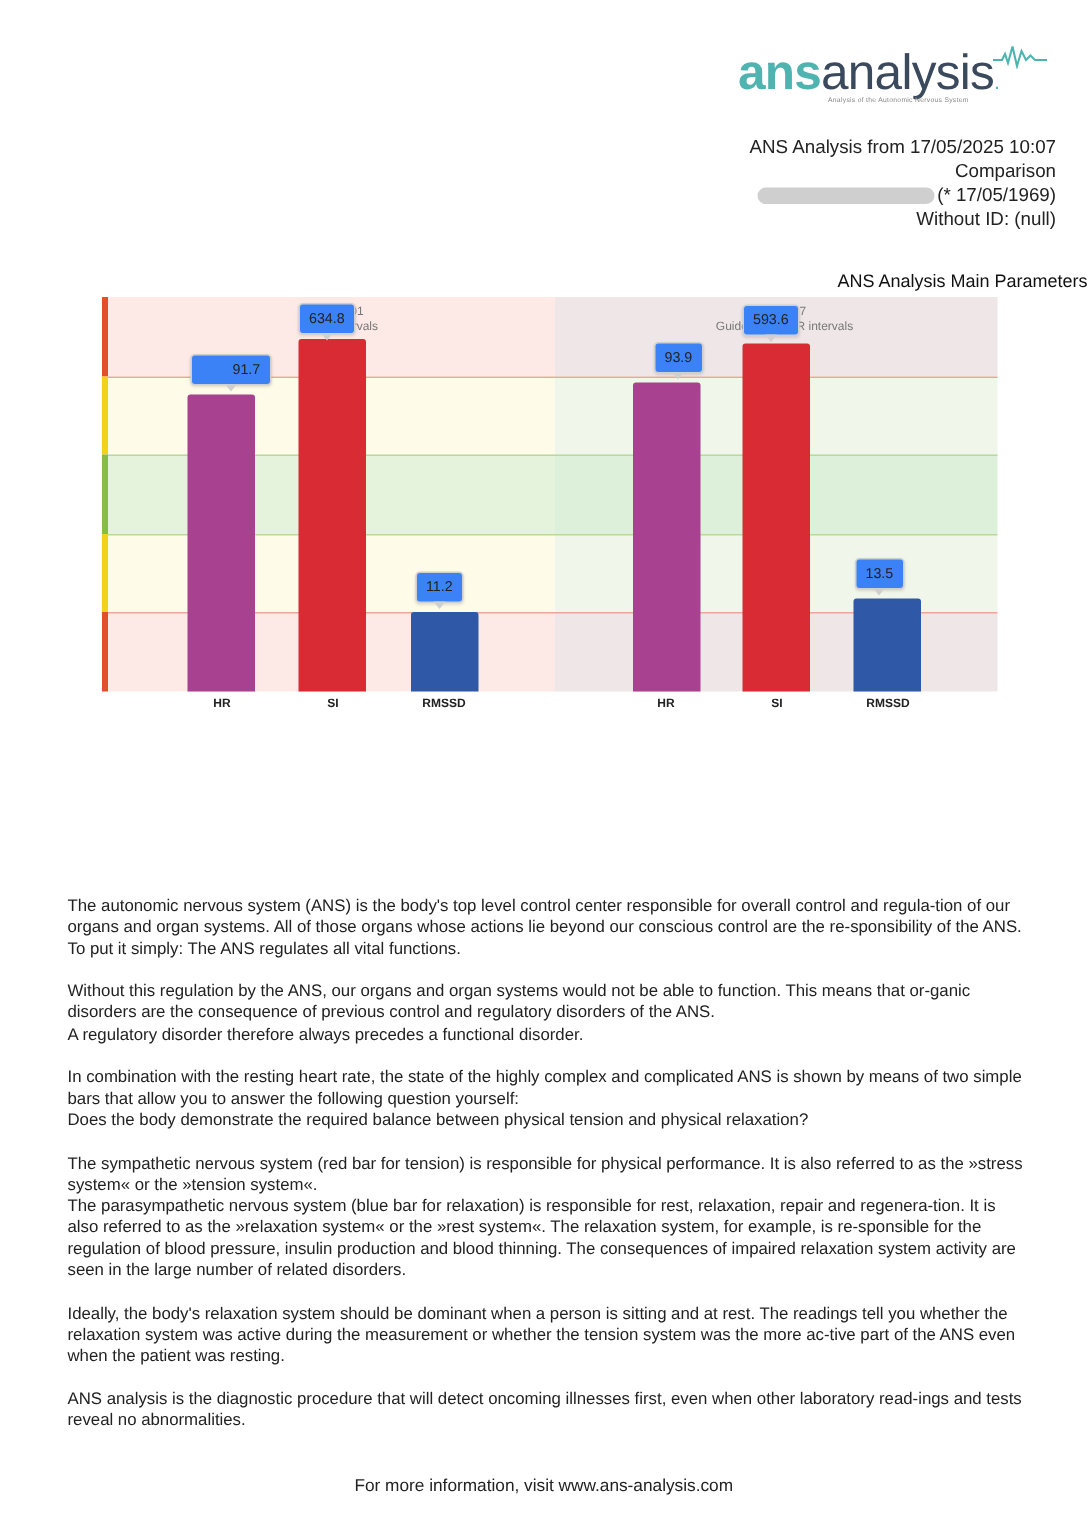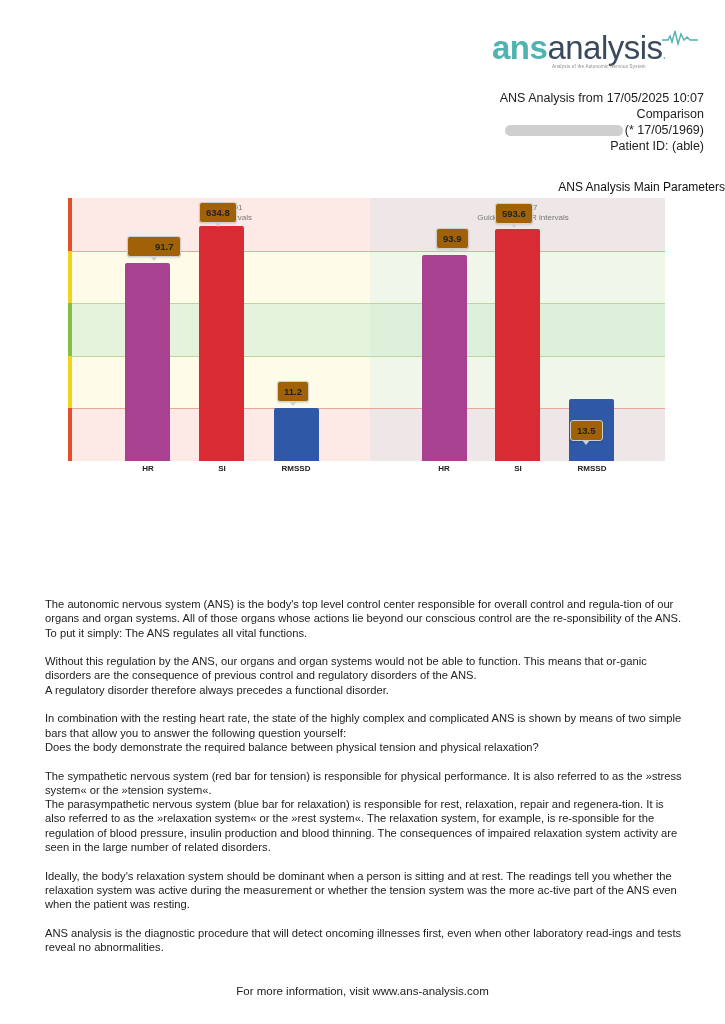--- a/index.html
+++ b/index.html
@@ -25,22 +25,22 @@
   .half { position:absolute; top:0; height:263px; }
   .half.left { left:4px; width:298px; }
   .half.right { left:302px; width:295px; }
   .band { position:absolute; left:0; right:0; }
   .axis-strip { position:absolute; left:0; top:0; width:4px; height:263px; }
   .axis-seg { position:absolute; left:0; width:4px; }
   .hline { position:absolute; left:4px; right:0; height:1px; }
 
   .bar { position:absolute; bottom:0; width:45px; border-radius:2px 2px 0 0; }
   .bar-label { position:absolute; top:266px; width:60px; text-align:center; font-size:8px; font-weight:700; color:#222; }
-  .tip { position:absolute; height:19px; background:#a16207; border:1px solid #cfcfcf; border-radius:3px;
-         font-size:9.5px; font-weight:700; color:#222; text-align:center; line-height:19px; padding:0 6px;
+  .tip { position:absolute; height:19px; background:#3b82f6; border:1px solid #cfcfcf; border-radius:3px;
+         font-size:9.5px; font-weight:400; color:#222; text-align:center; line-height:19px; padding:0 6px;
          box-shadow:0 1px 2px rgba(0,0,0,0.12); }
   .tip:after { content:""; position:absolute; left:50%; bottom:-5px; margin-left:-4px; width:0; height:0;
          border-left:4px solid transparent; border-right:4px solid transparent; border-top:5px solid #cfcfcf; }
   .sess-label { position:absolute; top:5px; text-align:center; font-size:8px; color:#777; line-height:10px; white-space:nowrap; }
 
   
   .body-text { position:absolute; left:45px; top:597px; width:640px; font-size:11.2px; line-height:14.3px; color:#222; }
   .body-text p { margin:0 0 14.3px 0; }
   .footer { position:absolute; left:0; width:725px; top:985px; text-align:center; font-size:11.5px; color:#222; }
   .footer b { font-weight:400; }
@@ -57,21 +57,21 @@
   </svg>
   <div class="logo-tag">Analysis of the Autonomic     Nervous System</div>
 </div>
 
 <div class="header-info">
   <div>ANS Analysis from 17/05/2025 10:07</div>
   <div>Comparison</div>
   <div>
     <span class="redacted"></span><span>(* 17/05/1969)</span>
   </div>
-  <div>Patient ID: (able)</div>
+  <div>Without ID: (null)</div>
 </div>
 
 <div class="chart-title">ANS Analysis Main Parameters</div>
 
 <div class="chart">
 
   <div class="axis-strip">
     <div class="axis-seg" style="top:0;height:53px;background:#e2502a;"></div>
     <div class="axis-seg" style="top:53px;height:52px;background:#f2d21b;"></div>
     <div class="axis-seg" style="top:105px;height:53px;background:#85bd45;"></div>
@@ -118,21 +118,21 @@
 
   <div class="bar-label" style="left:50px;">HR</div>
   <div class="bar-label" style="left:124px;">SI</div>
   <div class="bar-label" style="left:198px;">RMSSD</div>
 
   <div class="bar" style="left:354px;height:206px;background:#a8418f;"></div>
   <div class="tip" style="left:368px;top:30px;">93.9</div>
   <div class="bar" style="left:427px;height:232px;background:#d82b34;"></div>
   <div class="tip" style="left:427px;top:5px;">593.6</div>
   <div class="bar" style="left:501px;height:62px;background:#2f58a6;"></div>
-  <div class="tip" style="left:502px;top:174px;margin-top:48px;">13.5</div>
+  <div class="tip" style="left:502px;top:174px;">13.5</div>
 
   <div class="bar-label" style="left:346px;">HR</div>
   <div class="bar-label" style="left:420px;">SI</div>
   <div class="bar-label" style="left:494px;">RMSSD</div>
 </div>
 
 <div class="body-text">
   <p>The autonomic nervous system (ANS) is the body's top level control center responsible for overall control and regula-tion of our organs and organ systems. All of those organs whose actions lie beyond our conscious control are the re-sponsibility of the ANS. To put it simply: The ANS regulates all vital functions.</p>
   <p>
     <span>Without this regulation by the ANS, our organs and organ systems would not be able to function. This means that or-ganic disorders are the consequence of previous control and regulatory disorders of the ANS.</span><br>

